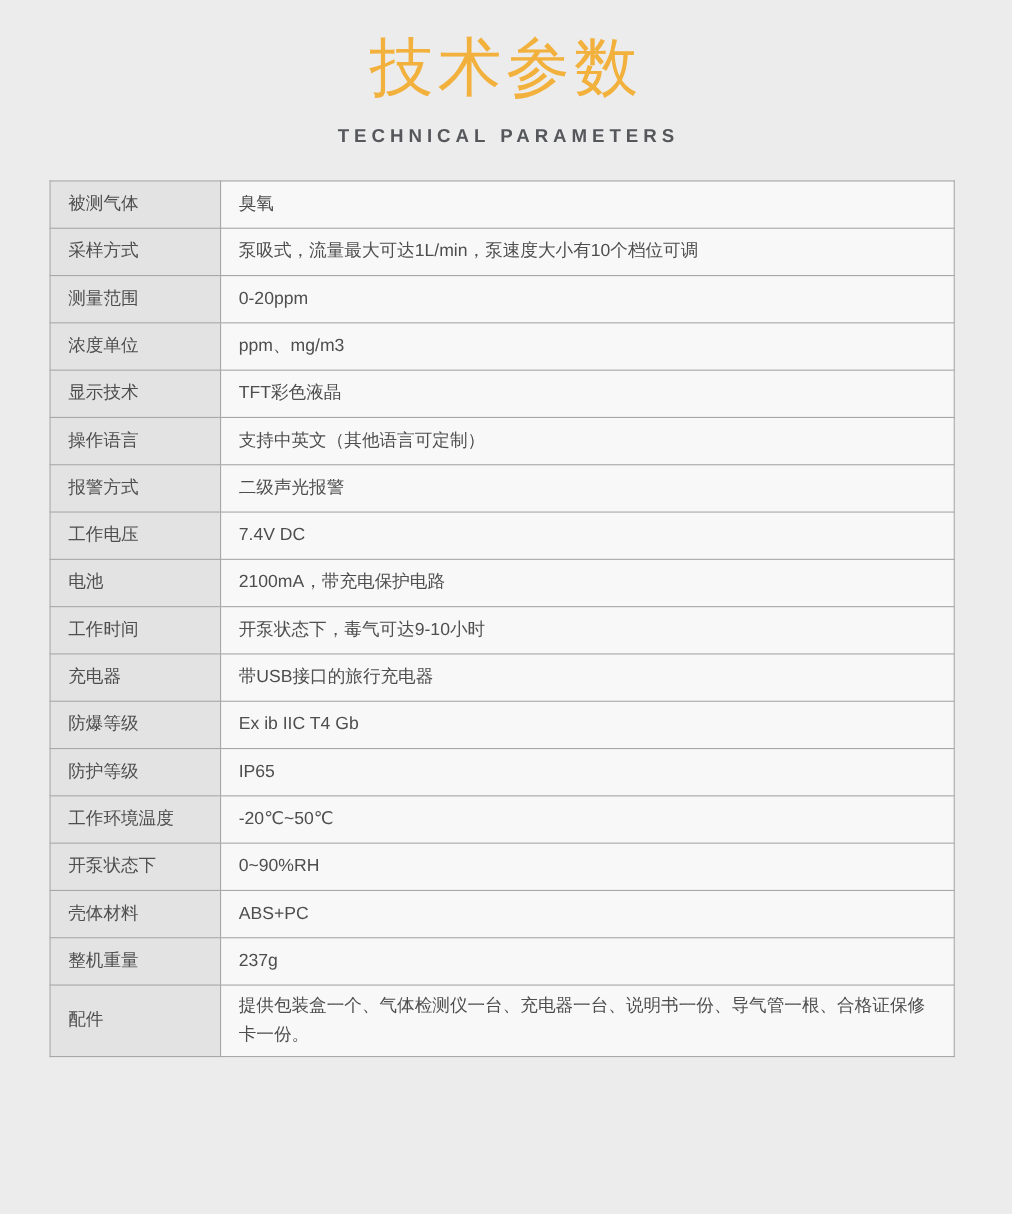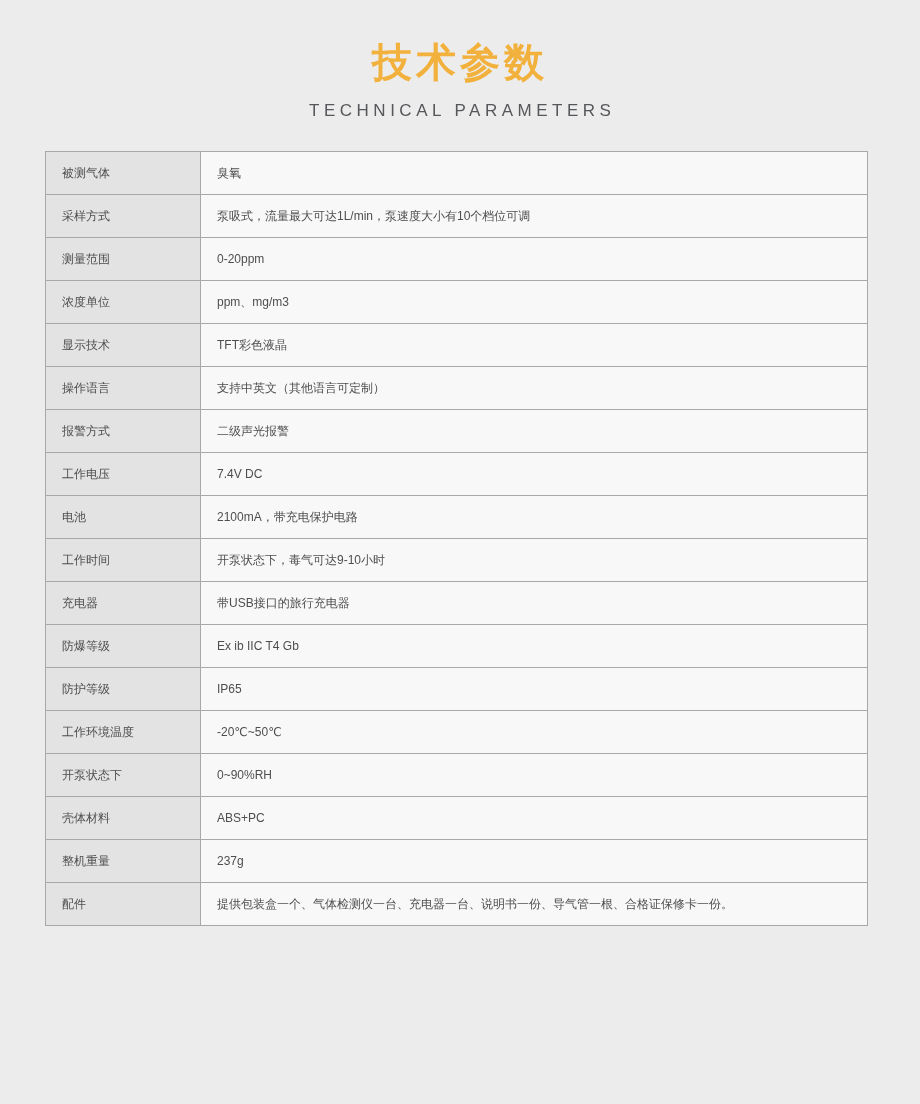--- a/index.html
+++ b/index.html
@@ -22,46 +22,46 @@
   .page {
     width: 920px;
     height: 1104px;
     background: var(--page-bg);
   }
   header {
     padding-top: 30px;
     text-align: center;
   }
   .title {
-    font-size: 40px;
+    font-size: 58px;
     line-height: 64px;
-    font-weight: bold;
+    font-weight: normal;
     color: var(--accent);
     letter-spacing: 4px;
   }
   .subtitle {
-    margin-top: 6px;
+    margin-top: 19px;
     font-size: 17px;
     line-height: 22px;
     color: var(--subtitle-color);
     letter-spacing: 4.5px;
     text-indent: 4.5px; 
-    font-weight: 400;
+    font-weight: 700;
   }
   table.spec {
     margin: 29px 52px 0 45px;
     width: 823px;
     border-collapse: collapse;
     table-layout: fixed;
   }
   table.spec td {
     border: 1px solid var(--border-color);
     height: 43px;
     vertical-align: middle;
-    font-size: 12px;
+    font-size: 16px;
     line-height: 26px;
     color: var(--text-color);
     padding: 6px 16px;
   }
   td.label {
     width: 155px;
     background: var(--label-bg);
     padding-left: 15px;
   }
   td.value {

